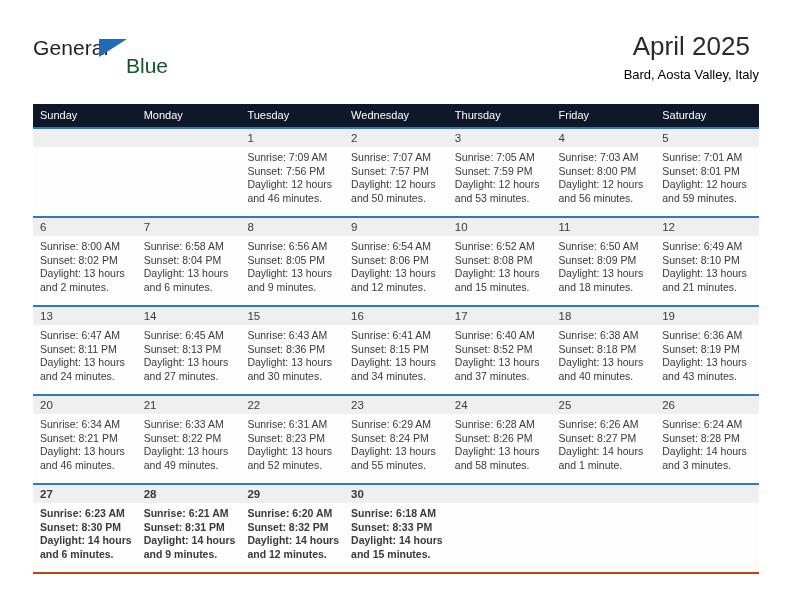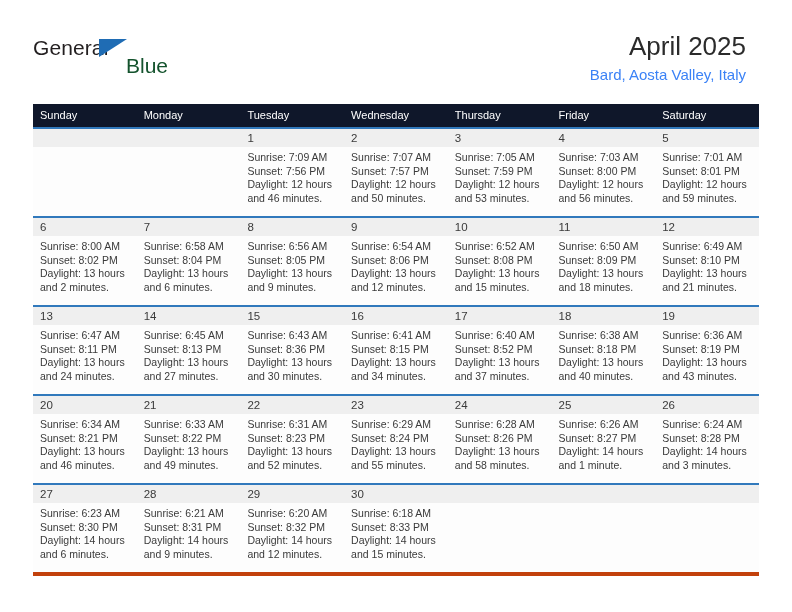--- a/index.html
+++ b/index.html
@@ -60,33 +60,33 @@
     left: 61px;
     top: 18px;
     font-size: 21px;
     color: #14532d;
     font-family: "Liberation Sans", sans-serif;
     margin-left: 32px;
   }
 
   .title-block {
     position: absolute;
-    right: 13px;
+    right: 0px;
     top: 0px;
-    text-align: right;
+    text-align: center;
   }
   .cal-title {
     font-size: 26px;
     color: #2b2b2b;
     line-height: 32px;
     white-space: nowrap;
   }
   .cal-subtitle {
-    font-size: 15px;
-    color: #3b82f6;
+    font-size: 13px;
+    color: #000000;
     line-height: 20px;
     margin-top: 3px;
     white-space: nowrap;
   }
 
   
   .calendar {
     position: absolute;
     left: 33px;
     top: 104px;
@@ -109,21 +109,22 @@
   }
 
   .week-row td {
     vertical-align: top;
     padding: 0;
     border: none;
     border-top: 2px solid #3179bc;
     height: 87px;
   }
   .week-row.last-week td {
-    border-bottom: 4px solid #c2410c;
+    border-bottom: 2px solid #c2410c;
+    font-weight: bold;
   }
 
   .cell-inner {
     position: relative;
     height: 87px;
     box-sizing: border-box;
     background: #fdfdfd;
   }
   .day-band {
     background: #efefef;

